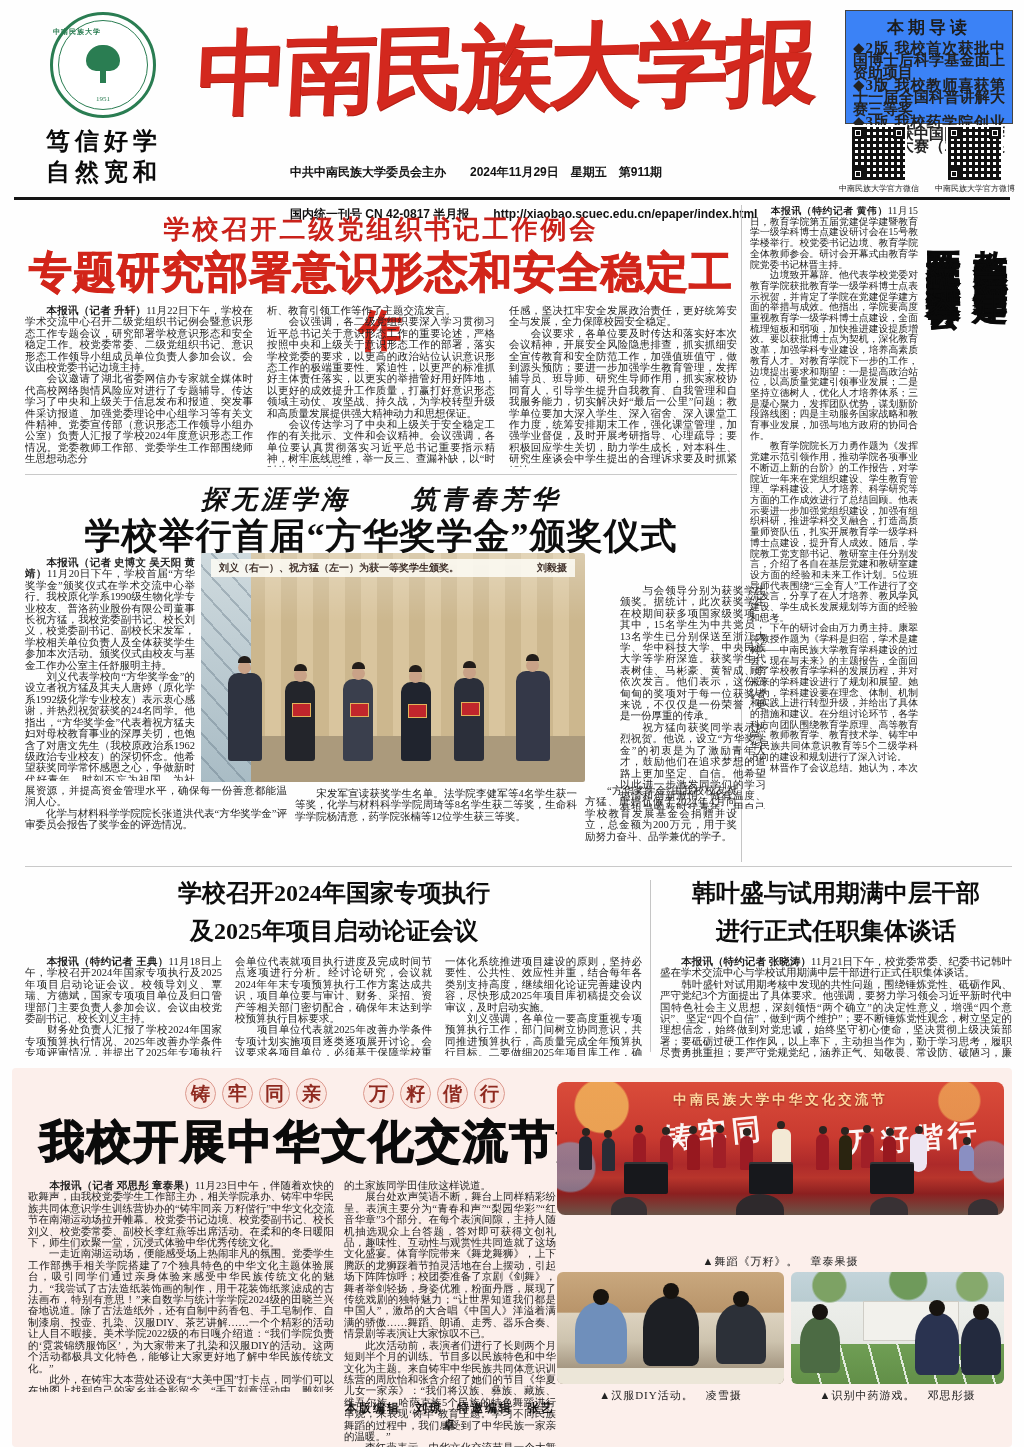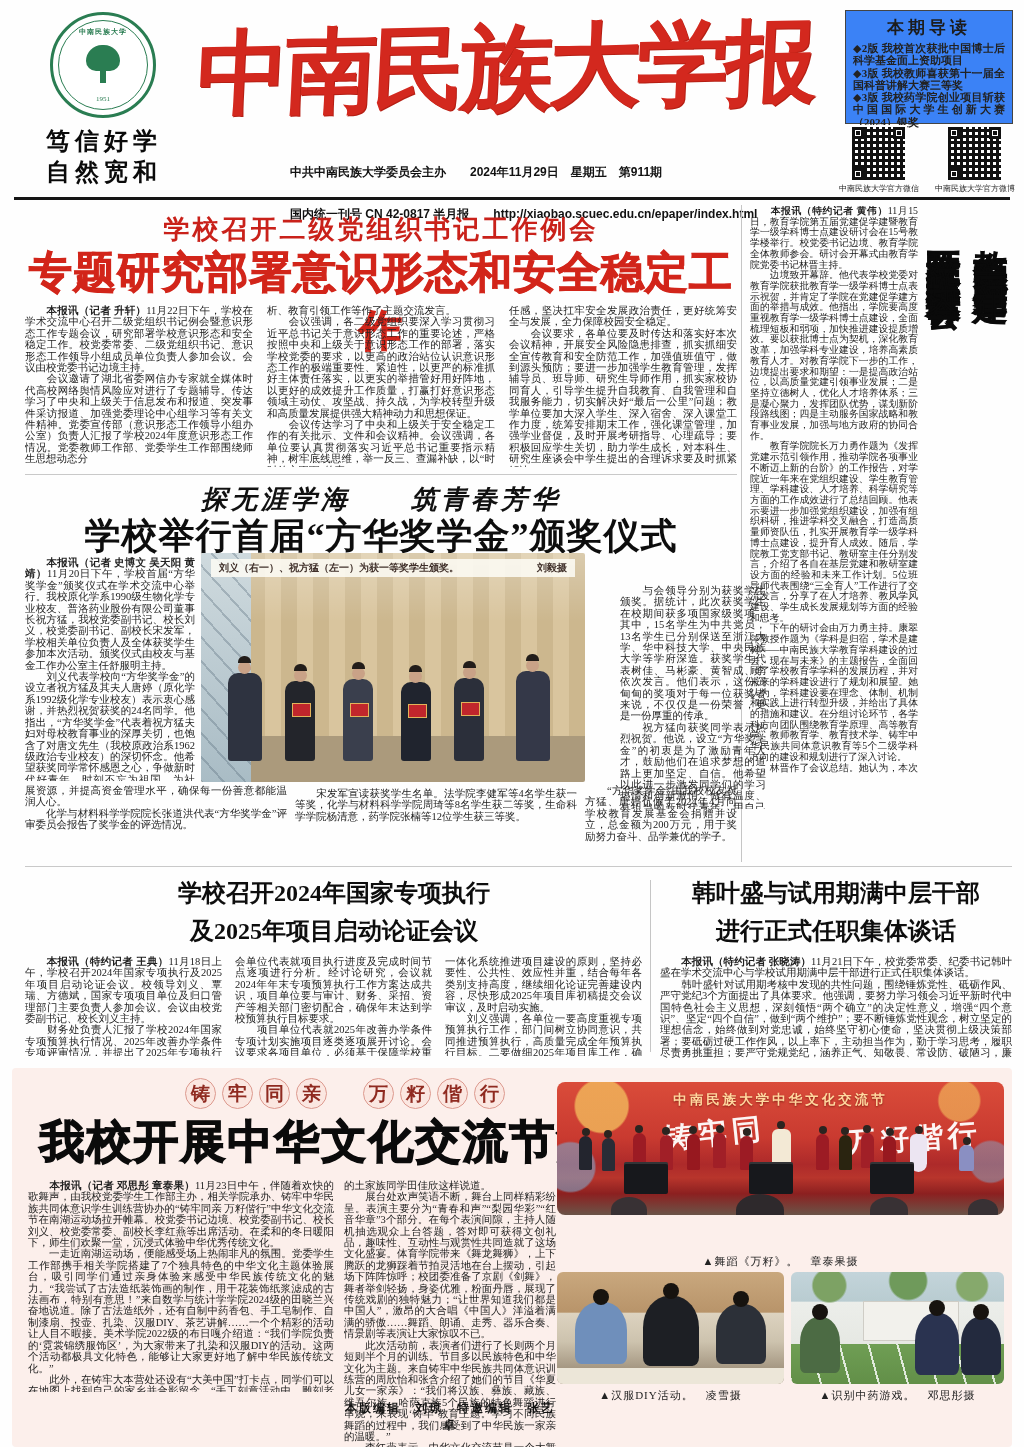--- a/index.html
+++ b/index.html
@@ -10,29 +10,29 @@
   .bt{font-size:10.5px;line-height:11.4px;text-align:justify;white-space:pre-line;overflow:hidden;color:#222;margin:0;}
   .bt .lead{font-weight:bold;}
   .serifh{font-family:"Liberation Serif","DejaVu Serif",serif;}
   .center{text-align:center;}
   
   .logo{border:3px solid #2a7d52;border-radius:50%;background:#fff;}
   .logo .ring{position:absolute;inset:5px;border:1px solid #2a7d52;border-radius:50%;}
   .logo .tree{position:absolute;left:50%;top:30px;width:34px;height:26px;margin-left:-17px;background:#2a7d52;
               border-radius:16px 16px 10px 10px;}
   .logo .trunk{position:absolute;left:50%;top:54px;width:6px;height:14px;margin-left:-3px;background:#2a7d52;}
-  .logo .ltext{position:absolute;top:12px;width:100%;text-align:center;font-size:7px;color:#2a7d52;letter-spacing:1px;font-weight:bold;}
+  .logo .ltext{position:absolute;top:12px;width:100%;font-size:7px;color:#2a7d52;letter-spacing:1px;font-weight:bold;}
   .logo .lyear{position:absolute;bottom:12px;width:100%;text-align:center;font-size:7px;color:#2a7d52;}
   .slogan{font-size:24px;font-weight:bold;line-height:31px;letter-spacing:5px;color:#0a0a0a;}
   .paper-title{font-size:92px;font-weight:bold;color:#d3281e;line-height:128px;letter-spacing:-4px;white-space:nowrap;
                transform:rotate(-1.2deg) skewX(-4deg);text-shadow:1px 1px 0 #b51f14;}
   .pubinfo{font-family:"Liberation Sans","DejaVu Sans",sans-serif;font-size:12px;font-weight:bold;line-height:21px;color:#111;white-space:pre-line;}
   .guide{border:1px solid #444;background:#3b82f6;padding:4px 7px;box-sizing:border-box;}
   .guide .gt{font-size:17px;font-weight:bold;letter-spacing:4px;text-align:center;margin:1px 0 3px;}
-  .g-item{font-size:11px;line-height:12.3px;text-align:justify;font-weight:bold;color:#222;}
+  .g-item{font-size:15px;line-height:12.3px;text-align:justify;font-weight:bold;color:#222;}
   .qr{background:
       repeating-linear-gradient(0deg,#111 0 3px,transparent 3px 6px),
       repeating-linear-gradient(90deg,#111 0 3px,#fff 3px 6px);outline:2px solid #fff;}
   .fp{position:absolute;width:12px;height:12px;border:3px solid #111;background:#fff;box-sizing:border-box;}
   .fp::after{content:"";position:absolute;inset:1px;background:#111;}
   .qrlabel{font-size:8px;text-align:center;font-family:"Liberation Sans","DejaVu Sans",sans-serif;color:#222;}
   .rule{background:#151515;}
   .hl{border-top:1px solid #c9c9c9;}
   .vl{background:#c5c5c5;}
   

